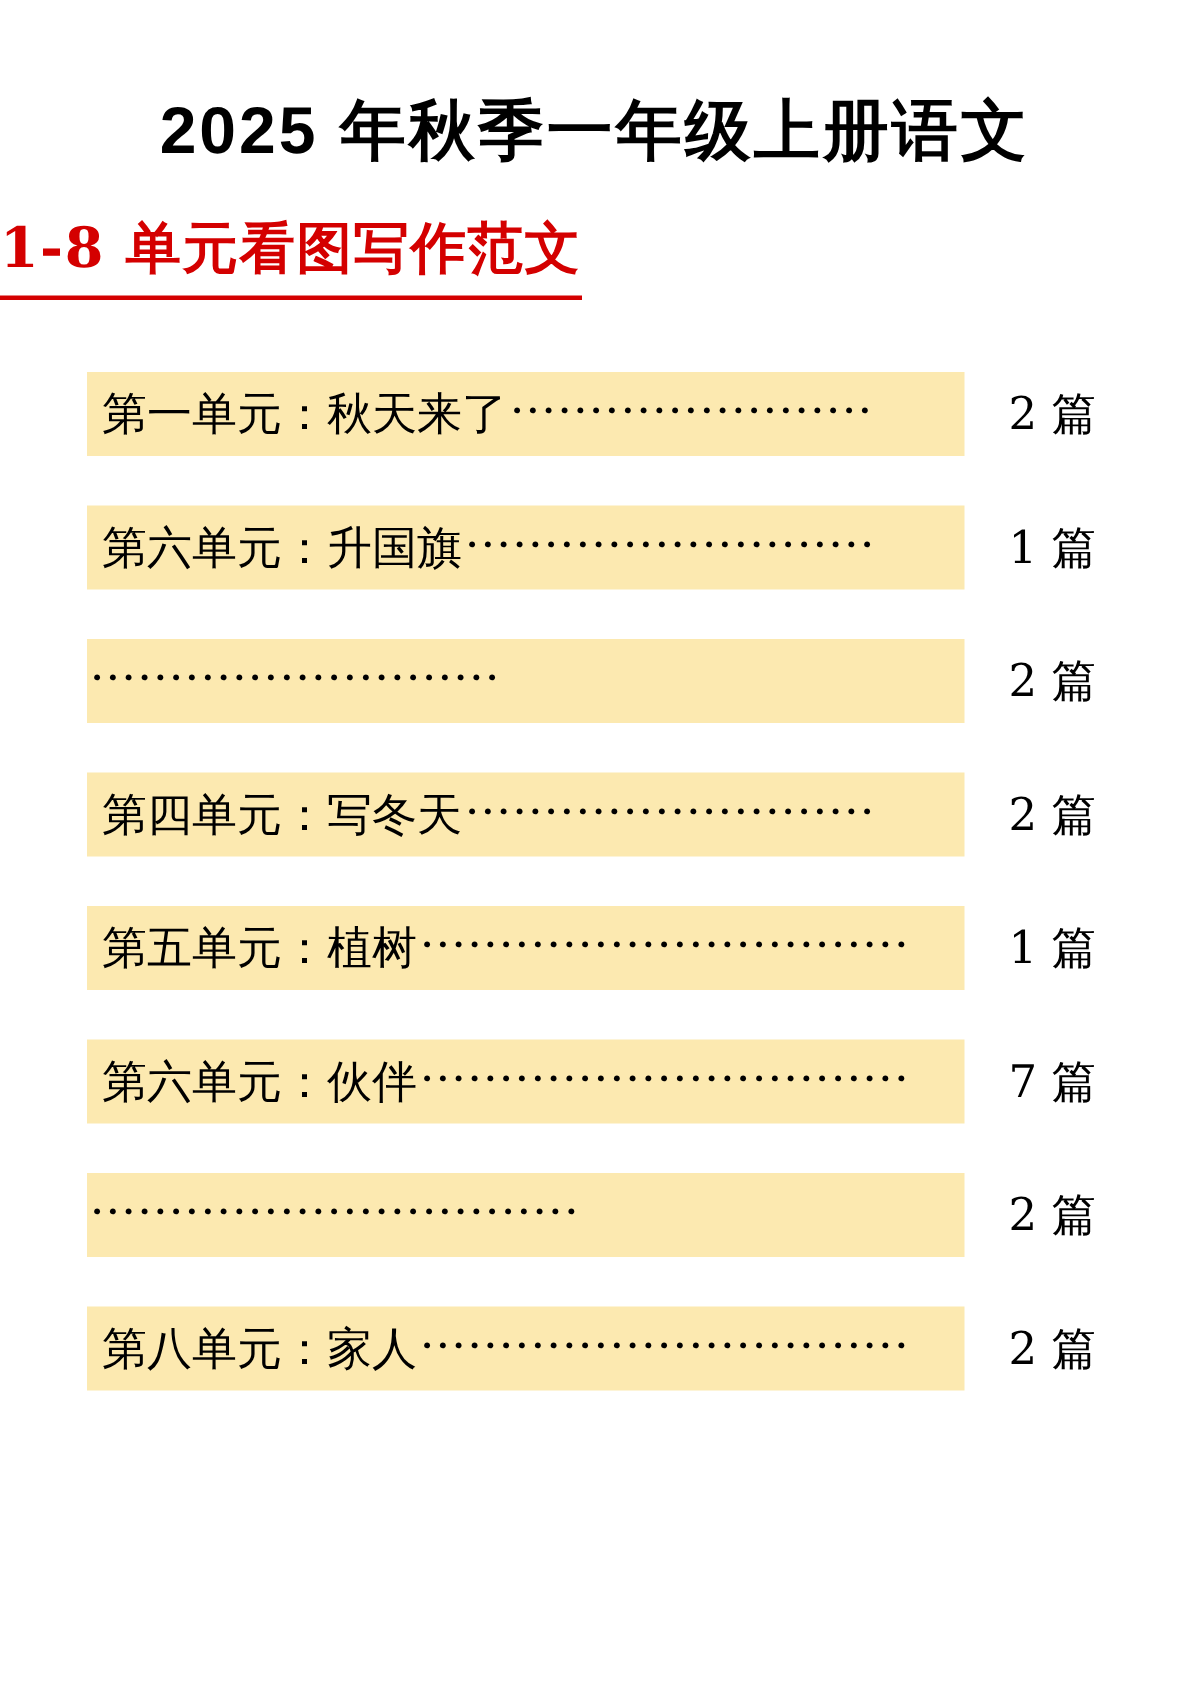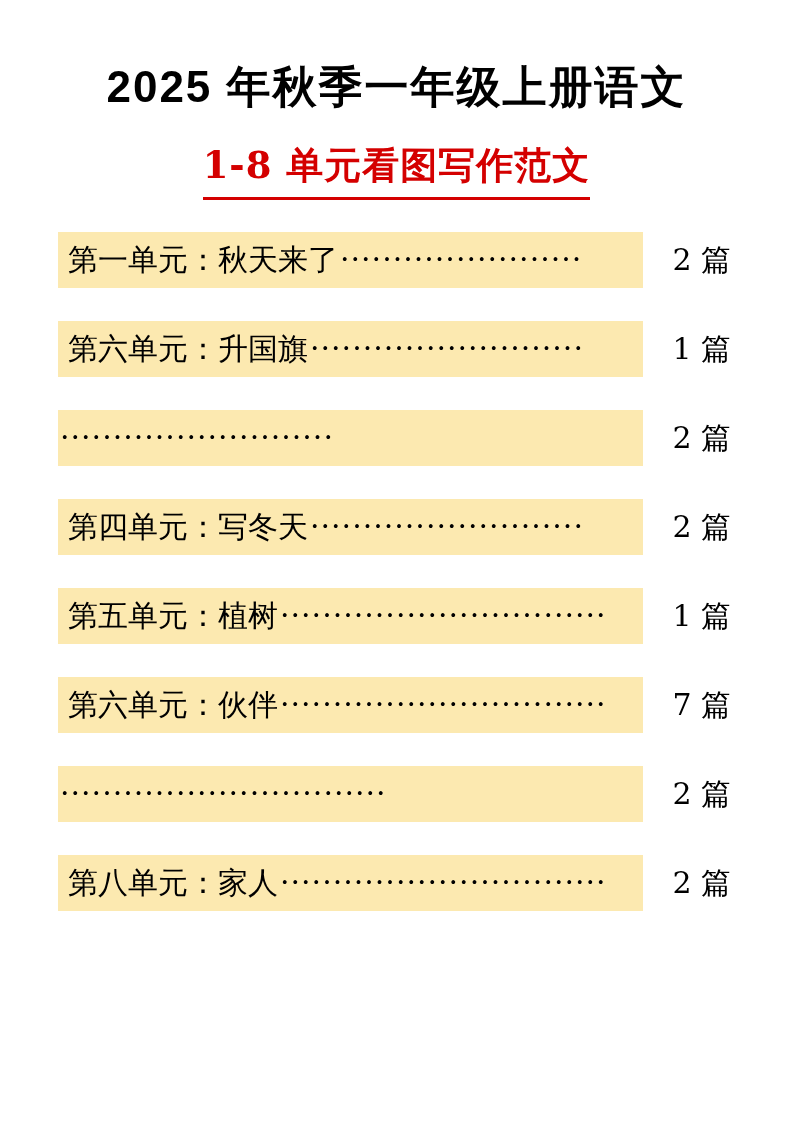--- a/index.html
+++ b/index.html
@@ -24,36 +24,35 @@
     text-align: center;
     font-size: 44px;
     font-weight: bold;
     color: #000000;
     letter-spacing: 2px;
     margin-top: 58px;
     font-family: Liberation Sans, sans-serif;
     white-space: nowrap;
   }
   .title-sub {
-    text-align: center;
     margin-top: 24px;
   }
   .title-sub-inner {
     display: inline-block;
     font-size: 37px;
     font-weight: bold;
     color: #d40000;
     letter-spacing: 1px;
     border-bottom: 3px solid #d40000;
     padding-bottom: 6px;
     font-family: "DejaVu Serif", "Liberation Serif", serif;
     white-space: nowrap;
   }
   .toc {
-    margin-top: 32px;
+    margin-top: 48px;
     padding: 0 60px 0 58px;
   }
   .toc-row {
     position: relative;
     height: 56px;
     margin-bottom: 33px;
   }
   .toc-band {
     position: absolute;
     left: 0;

